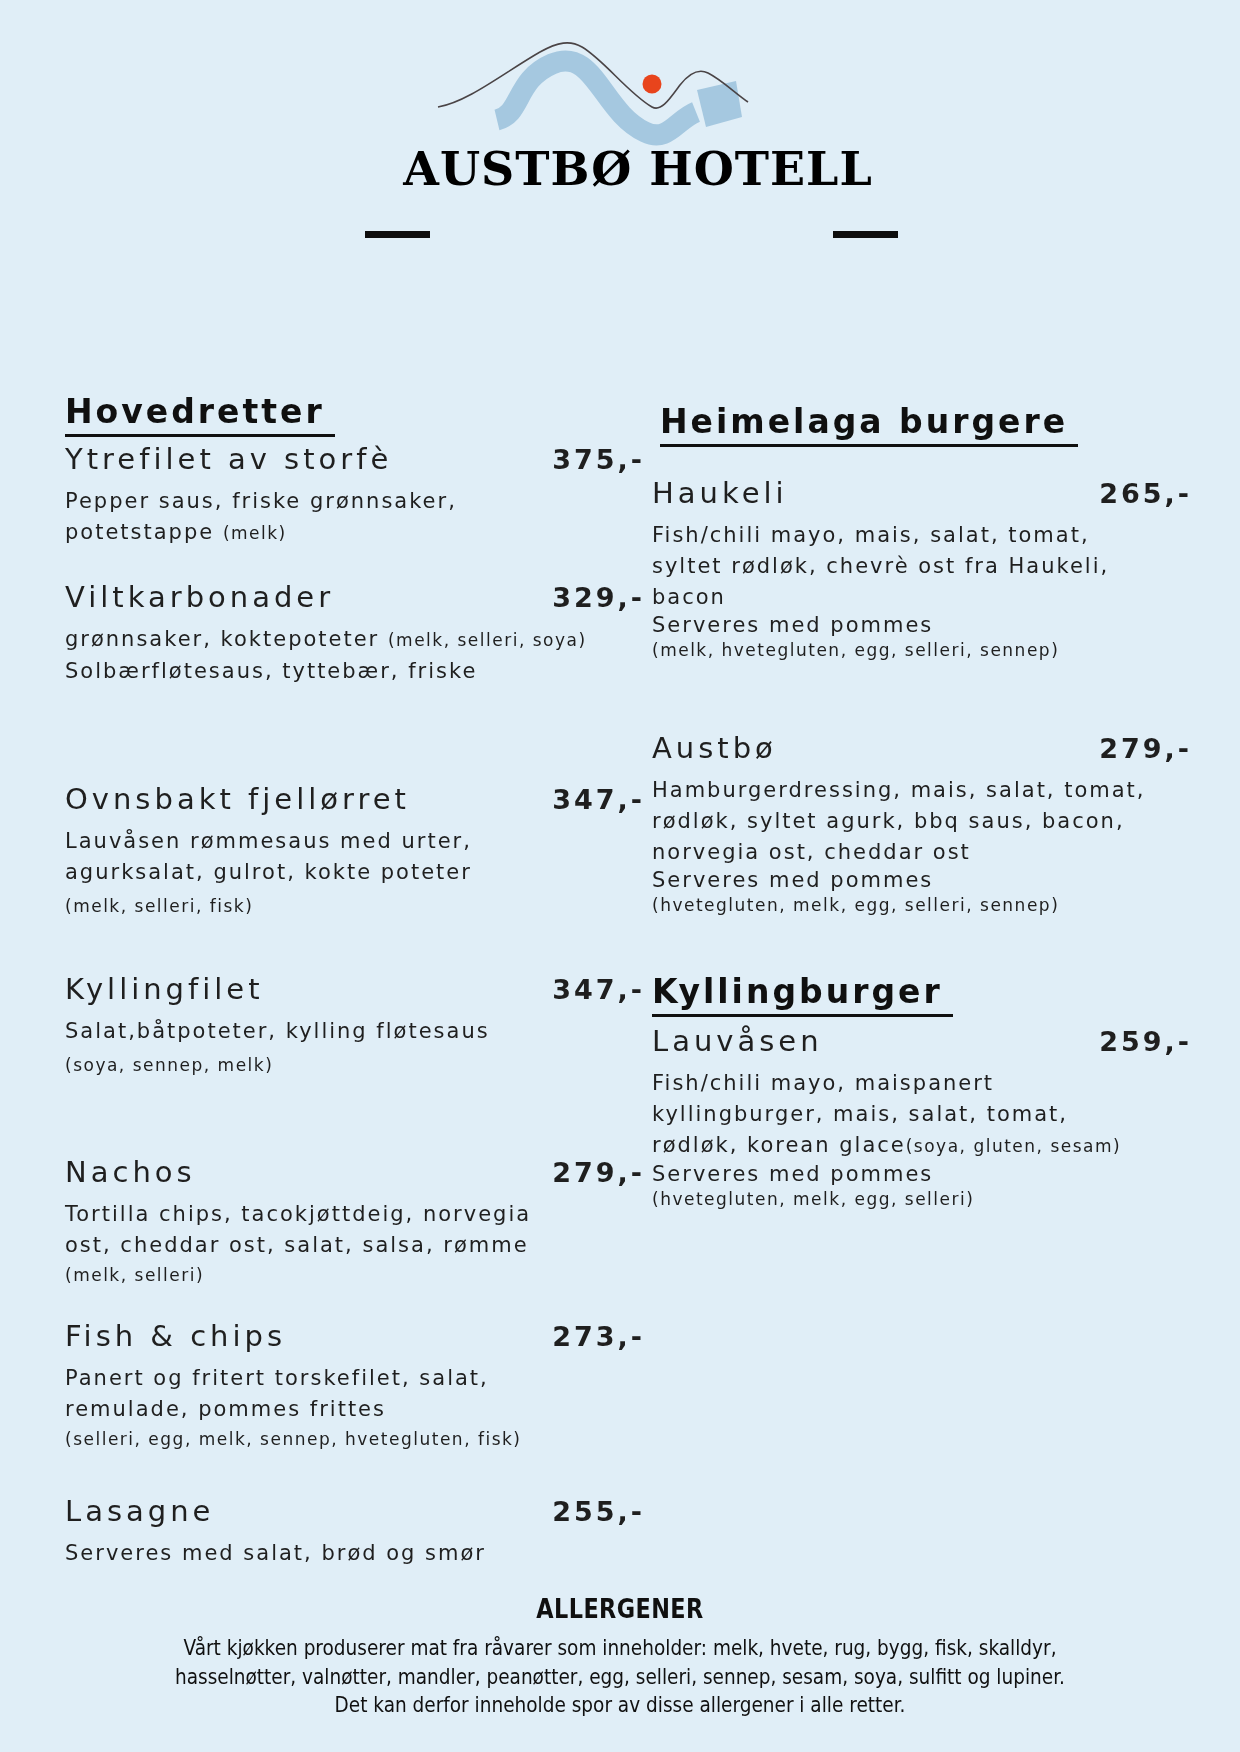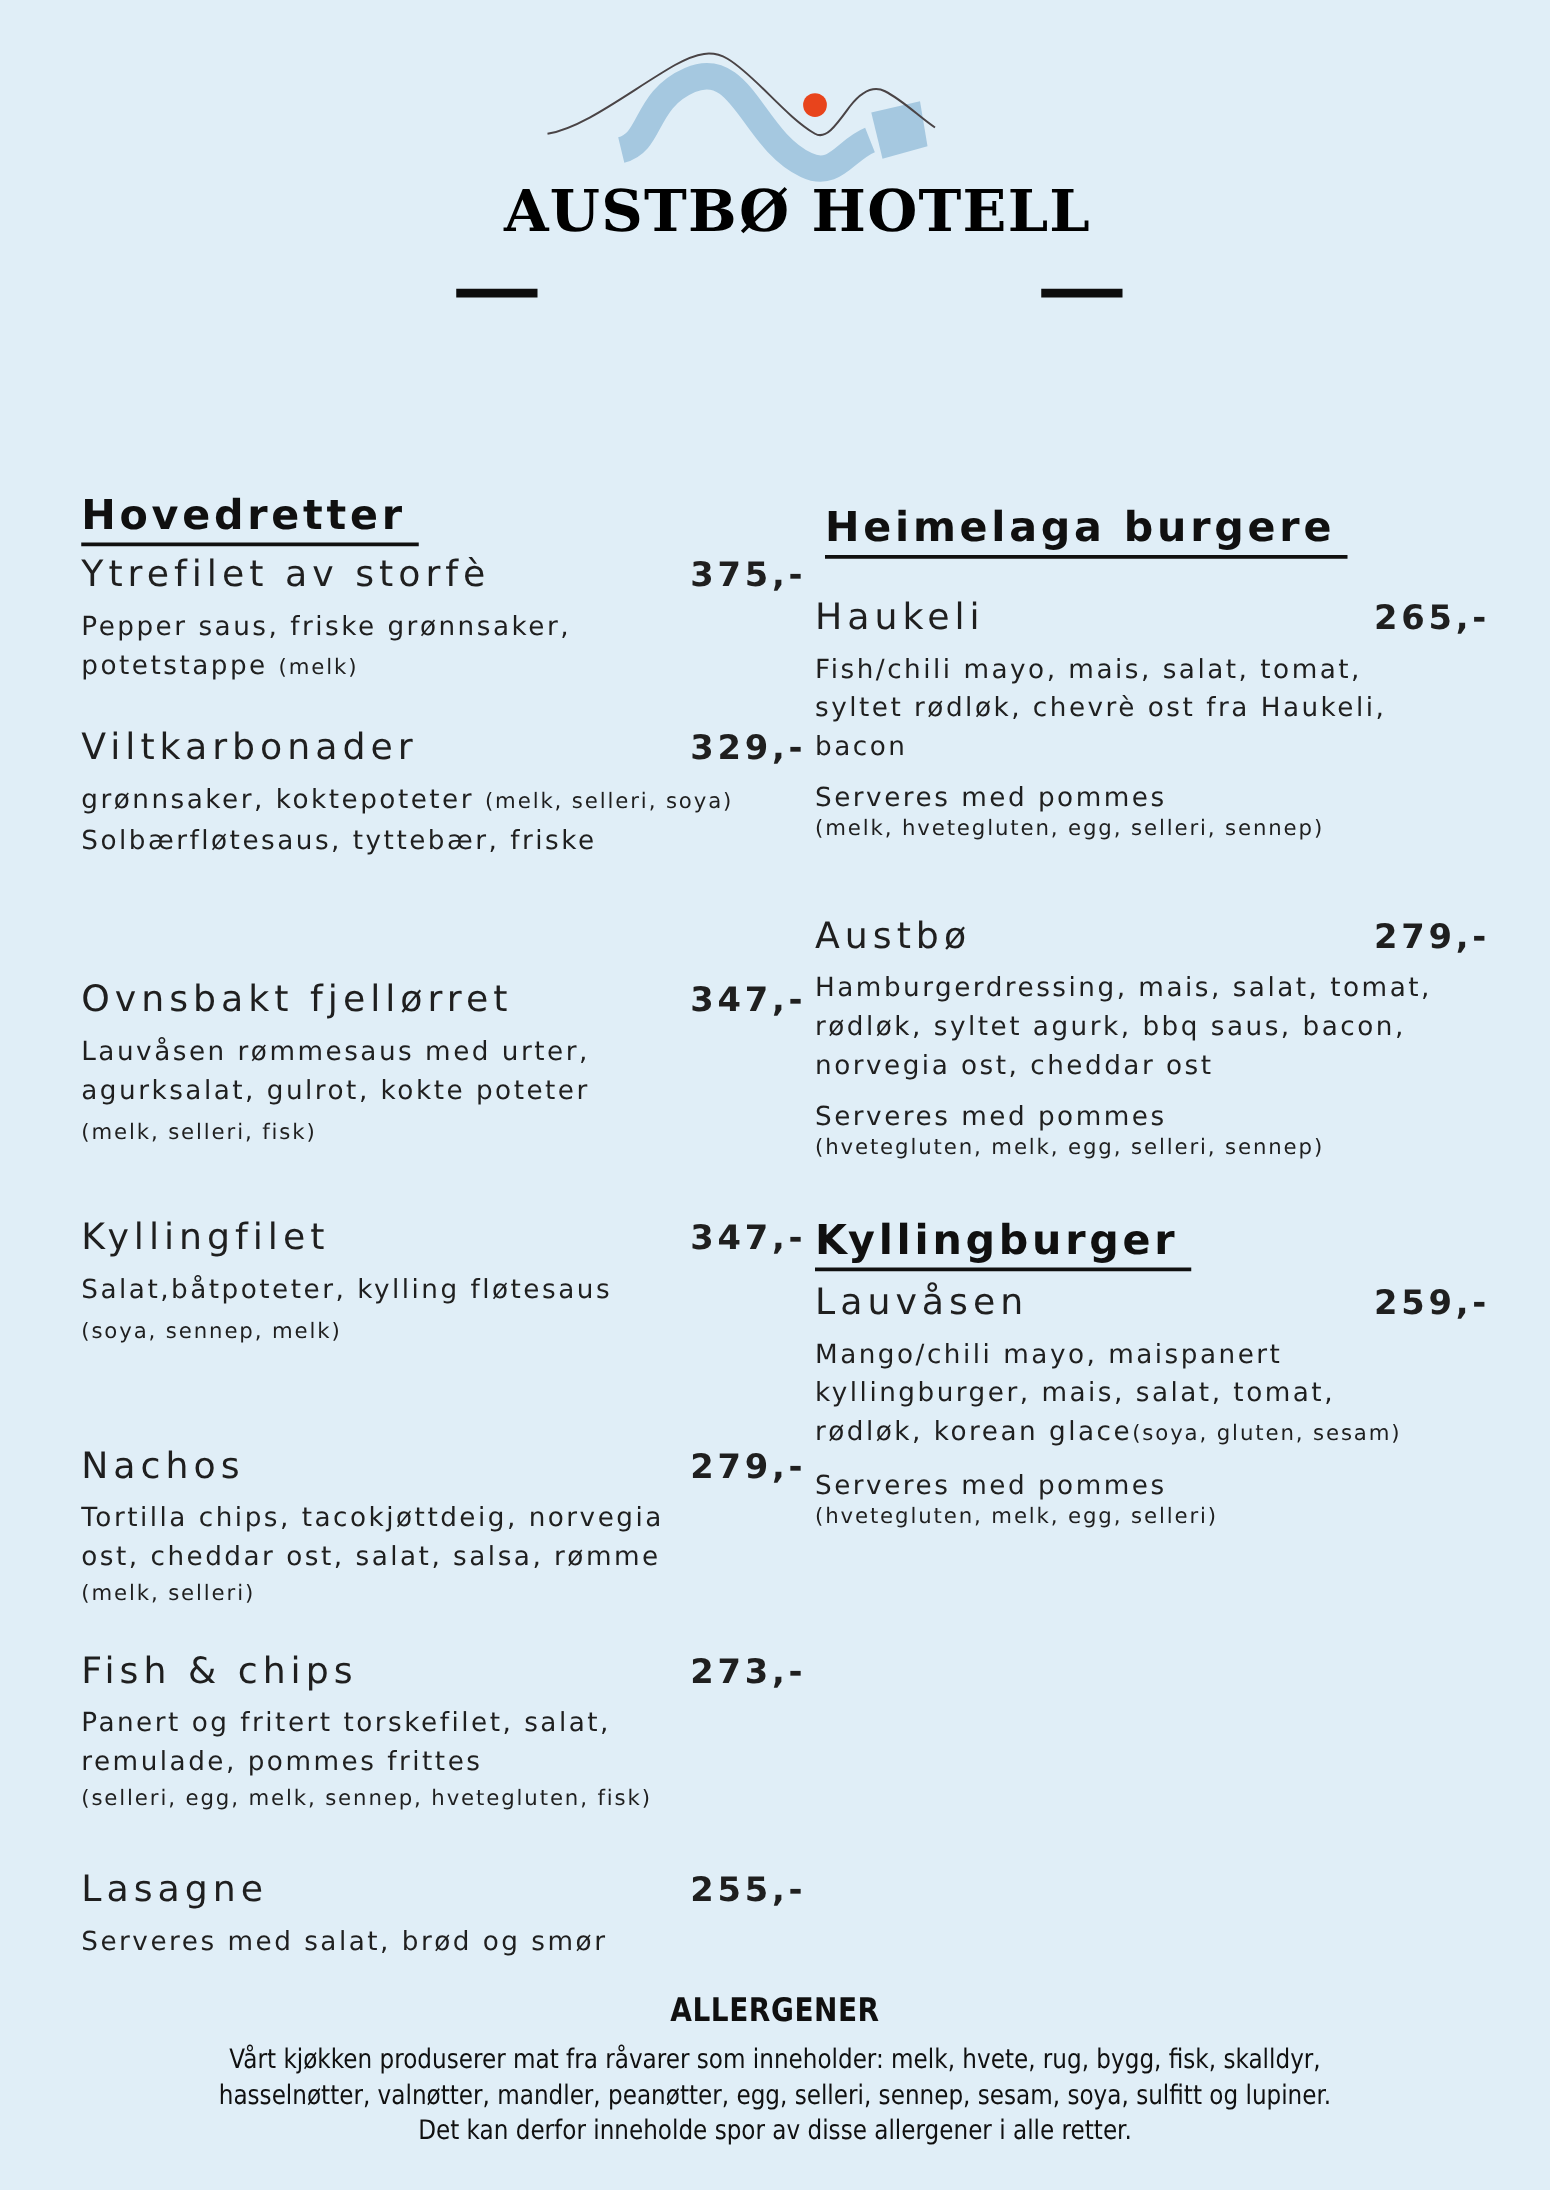--- a/index.html
+++ b/index.html
@@ -28,21 +28,21 @@
   .item{position:absolute}
   .item.wl{width:580px}
   .item.wr{width:540px}
   .row{display:flex;justify-content:space-between;align-items:baseline}
   .nm{font-size:29px;font-weight:400;letter-spacing:4px;white-space:nowrap}
   .pr{font-size:27px;font-weight:700;letter-spacing:3px;white-space:nowrap}
   .desc{margin-top:10px}
   .dline{font-size:21px;letter-spacing:2px;line-height:31px;white-space:nowrap}
   .alg{font-size:17px;letter-spacing:1.5px;white-space:normal}
   .alg-block{font-size:17px;letter-spacing:1.5px;line-height:24px;margin-top:6px;white-space:nowrap}
-  .serve{margin-top:13px;font-size:21px;letter-spacing:2px;white-space:nowrap}
+  .serve{font-size:21px;letter-spacing:2px;white-space:nowrap}
   .salg{margin-top:3px;font-size:17px;letter-spacing:1.5px;white-space:nowrap}
   
   .foot{position:absolute;left:0;top:1594px;width:1240px;text-align:center;color:#101010}
   .foot-inner{transform:scaleX(0.86);transform-origin:50% 0}
   .foot-title{font-size:26px;font-weight:700;letter-spacing:0.5px;margin-bottom:10px}
   .foot-line{font-size:21.5px;line-height:28.5px}
 </style>
 </head>
 <body>
 
@@ -169,21 +169,21 @@
 </div>
 
 <div class="sec" style="left:652px;top:972px">Kyllingburger</div>
 
 <div class="item wr" style="left:652px;top:1024px">
   <div class="row">
     <span class="nm">Lauvåsen</span>
     <span class="pr">259,-</span>
   </div>
   <div class="desc">
-    <div class="dline">Mango/chili mayo, maispanert</div>
+    <div class="dline">Fish/chili mayo, maispanert</div>
     <div class="dline">kyllingburger, mais, salat, tomat,</div>
     <div class="dline"><span>rødløk, korean glace</span><span class="alg">(soya, gluten, sesam)</span></div>
   </div>
   <div class="serve">Serveres med pommes</div>
   <div class="salg">(hvetegluten, melk, egg, selleri)</div>
 </div>
 
 <div class="foot">
   <div class="foot-inner">
     <div class="foot-title">ALLERGENER</div>

